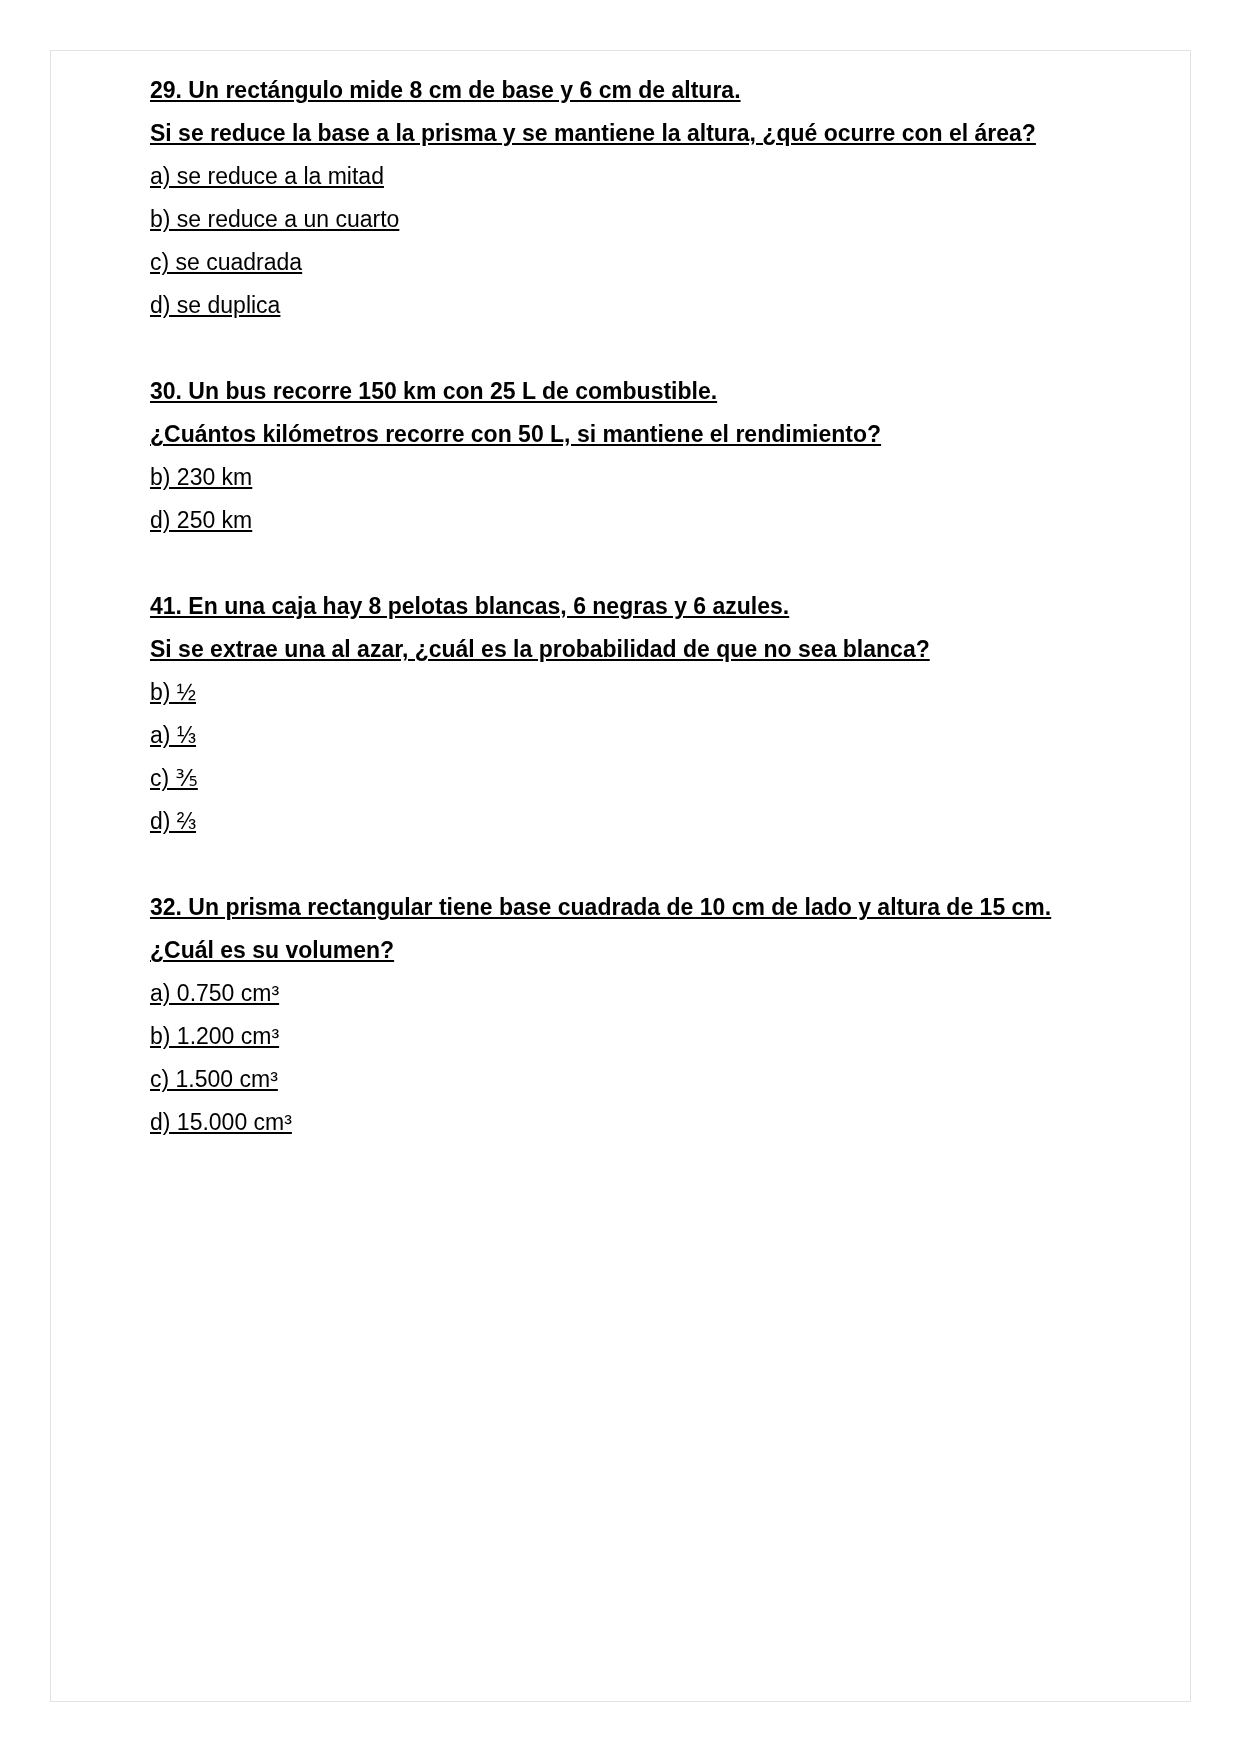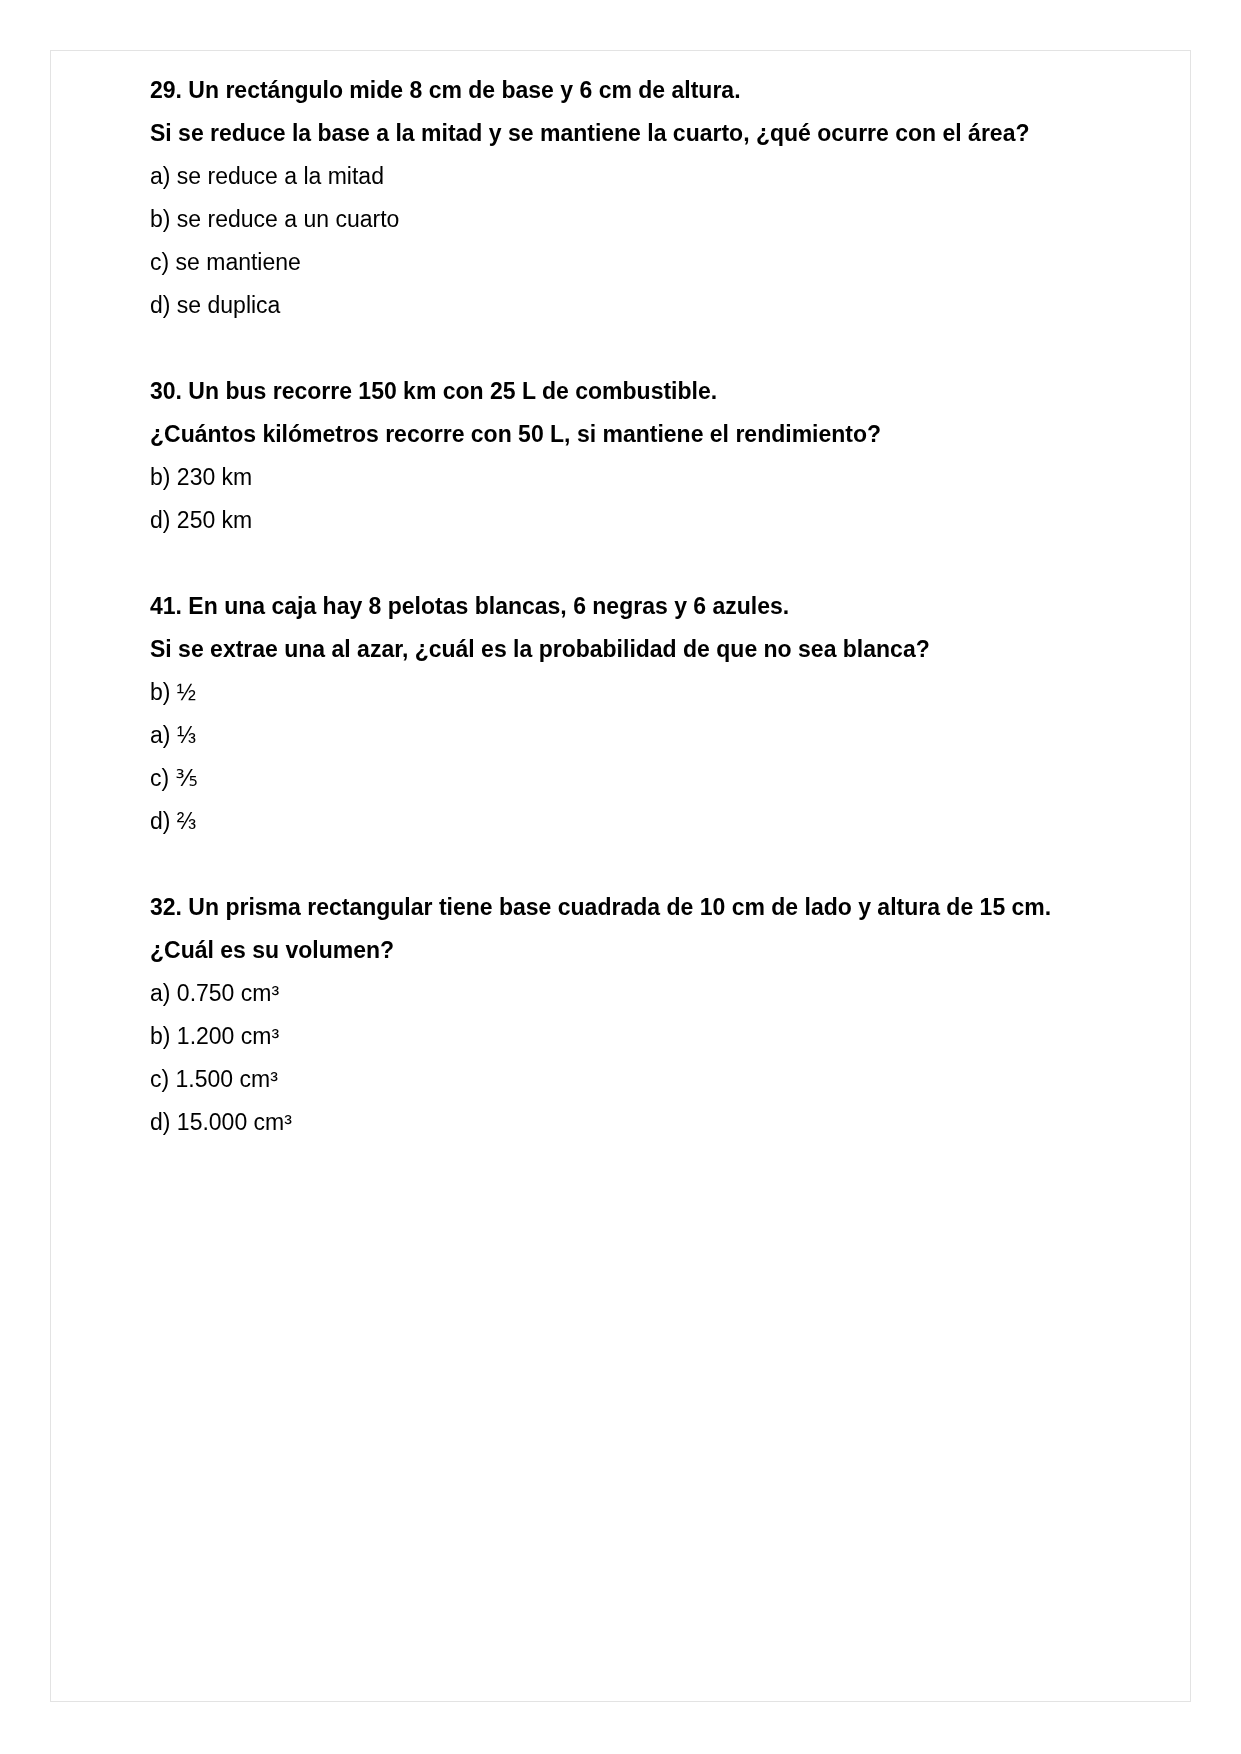--- a/index.html
+++ b/index.html
@@ -19,20 +19,21 @@
     left: 50px;
     top: 50px;
     width: 1141px;
     height: 1652px;
     box-sizing: border-box;
     background: #ffffff;
     border: 1px solid #e3e3e3;
   }
   .content {
     padding: 18px 10px 0 99px;
+    text-decoration: underline;
   }
   .question-block {
     margin-bottom: 43px;
   }
   .line {
     height: 43px;
     display: flex;
     align-items: center;
     font-size: 23px;
     line-height: 1.15;
@@ -43,24 +44,24 @@
   }
 </style>
 </head>
 <body>
 
 <div class="page">
   <div class="content">
 
     <div class="question-block">
       <div class="line heading">29. Un rectángulo mide 8 cm de base y 6 cm de altura.</div>
-      <div class="line heading">Si se reduce la base a la mitad y se mantiene la cuarto, ¿qué ocurre con el área?</div>
+      <div class="line heading">Si se reduce la base a la prisma y se mantiene la altura, ¿qué ocurre con el área?</div>
       <div class="line">a) se reduce a la mitad</div>
       <div class="line">b) se reduce a un cuarto</div>
-      <div class="line">c) se mantiene</div>
+      <div class="line">c) se cuadrada</div>
       <div class="line">d) se duplica</div>
     </div>
 
     <div class="question-block">
       <div class="line heading">30. Un bus recorre 150 km con 25 L de combustible.</div>
       <div class="line heading">¿Cuántos kilómetros recorre con 50 L, si mantiene el rendimiento?</div>
       <div class="line">b) 230 km</div>
       <div class="line">d) 250 km</div>
     </div>
 

